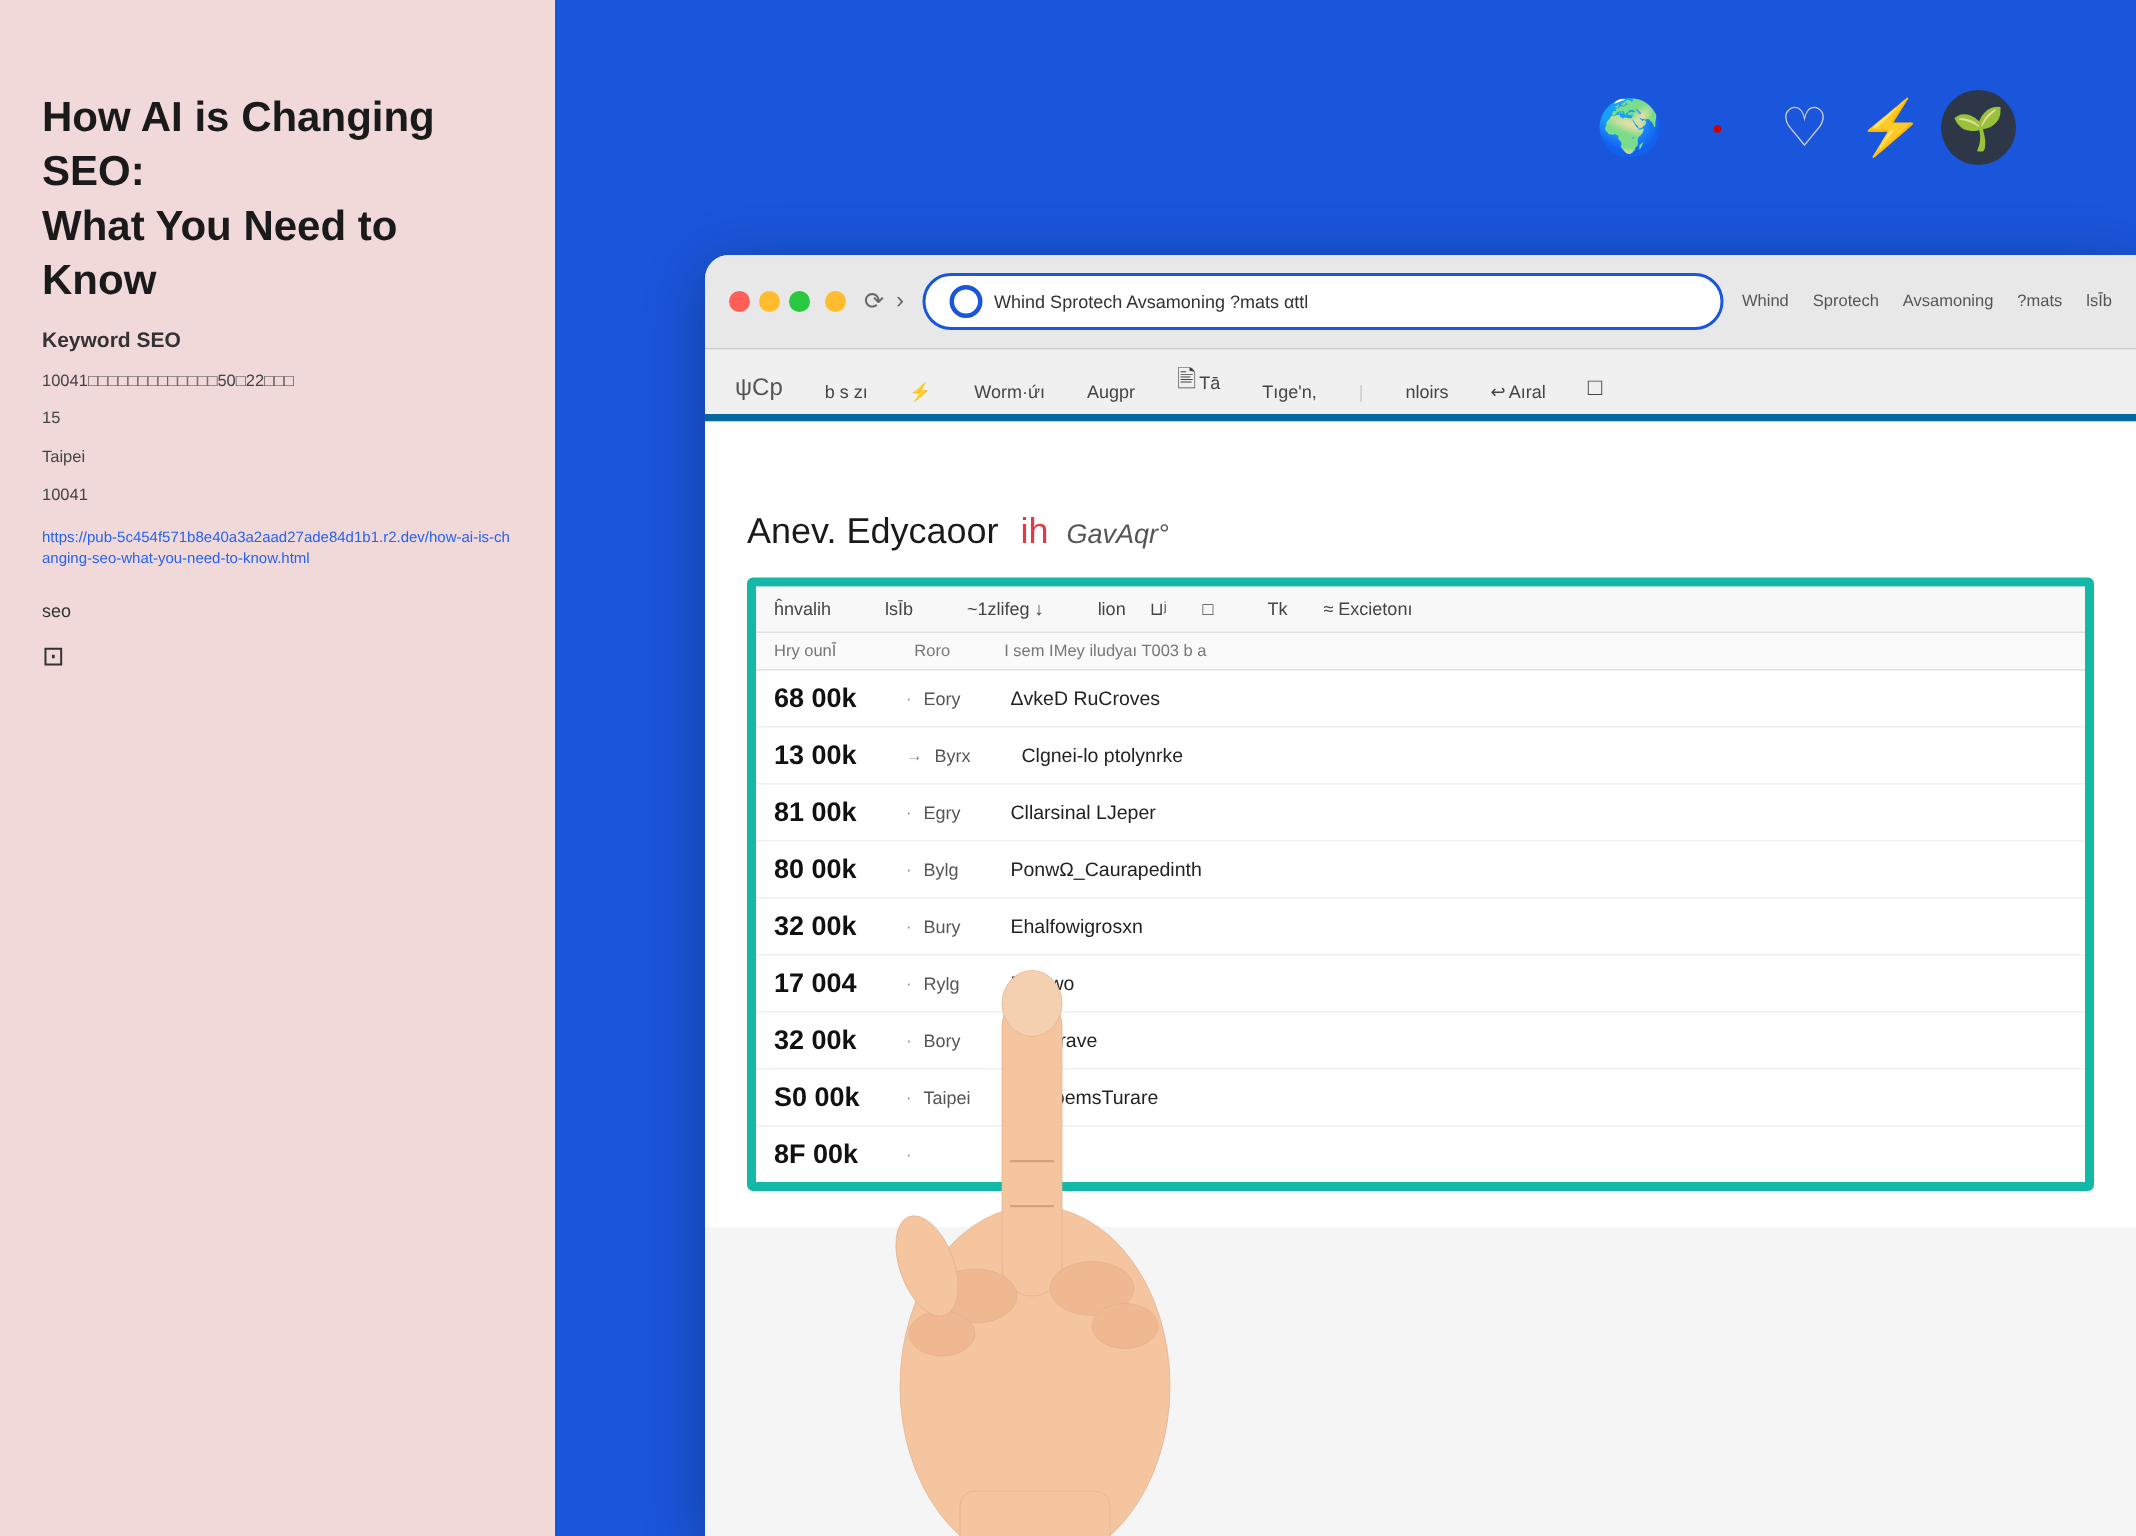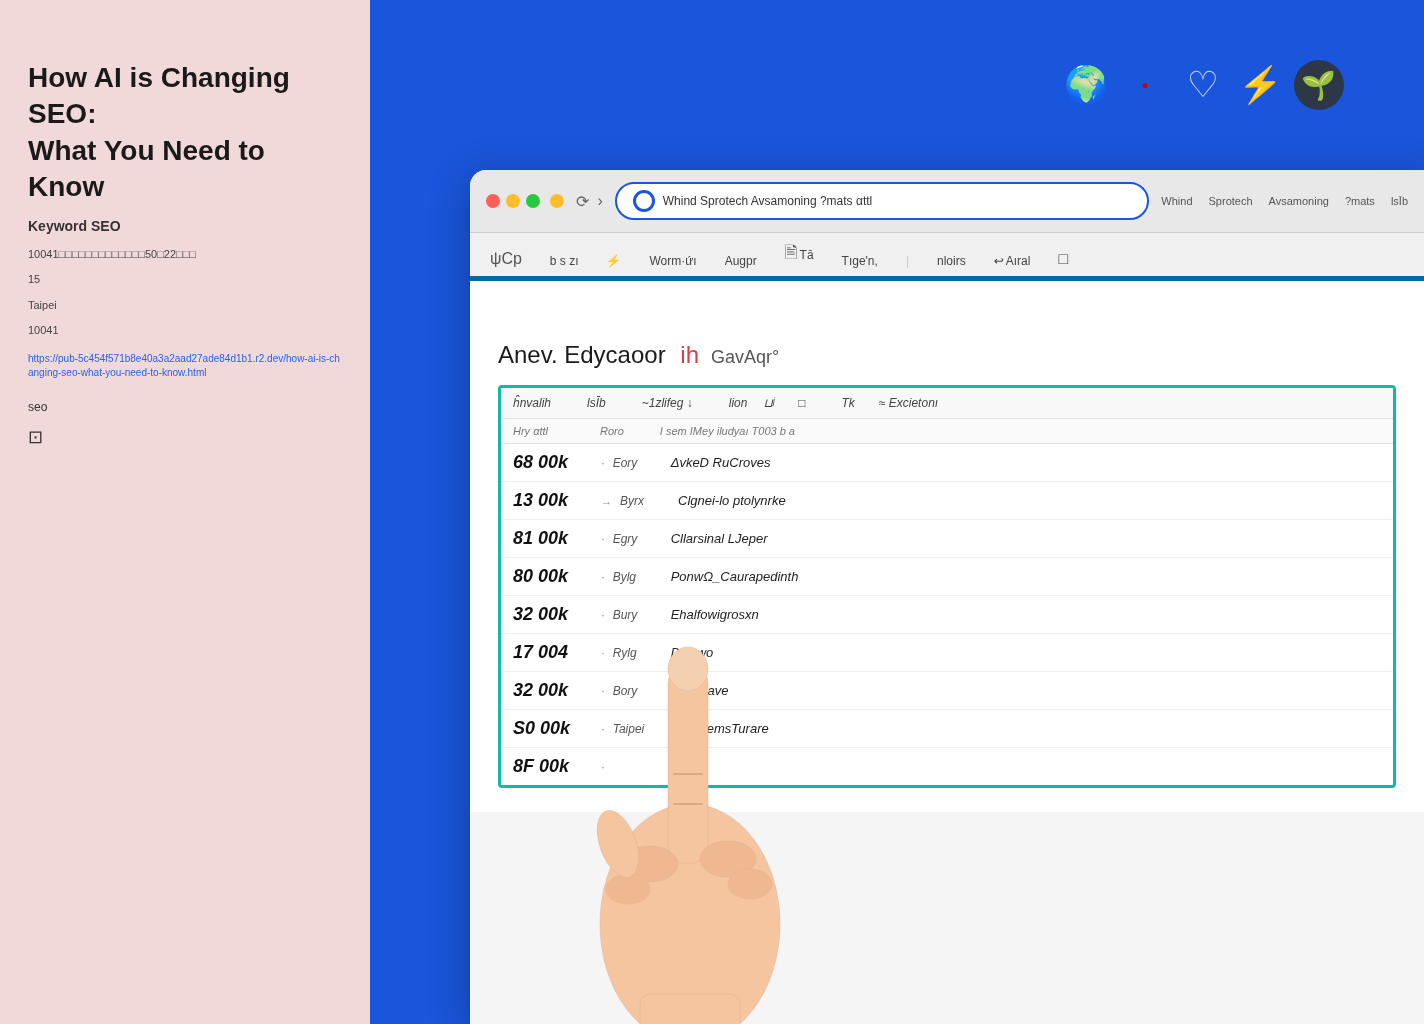--- a/index.html
+++ b/index.html
@@ -209,28 +209,28 @@
       margin-top: 36px;
     }
 
     .page-title-text .highlight {
       color: #e63946;
     }
 
     .page-subtitle {
       font-size: 18px;
       color: #555;
+      font-style: italic;
     }
 
     
     .table-container {
-      border: 3px solid #14b8a6;
+      border: 6px solid #14b8a6;
       border-radius: 4px;
       overflow: hidden;
-      font-style: italic;
     }
 
     .table-header {
       background: #f8f8f8;
       display: flex;
       align-items: center;
       padding: 8px 12px;
       gap: 16px;
       border-bottom: 1px solid #e0e0e0;
       font-size: 12px;
@@ -383,21 +383,21 @@
           <span style="margin-left:20px;">lsĪb</span>
           <span style="margin-left:20px;">~1zlifeg ↓</span>
           <span style="margin-left:20px;">lion</span>
           <span>⊔ʲ</span>
           <span style="margin-left:8px;">□</span>
           <span style="margin-left:20px;">Tk</span>
           <span style="margin-left:8px;">≈ Excietonı</span>
         </div>
 
         <div class="table-subheader">
-          <span>Hry αttl</span>
+          <span>Hry ounĪ</span>
           <span style="margin-left:36px;">Roro</span>
           <span style="margin-left:20px;">I sem IMey iludyaı T003 b a</span>
         </div>
 
         <div class="table-row">
           <span class="col-metric">68 00k</span>
           <span class="col-arrow">·</span>
           <span class="col-type">Eory</span>
           <span class="col-name">ΔvkeD RuCroves</span>
         </div>

